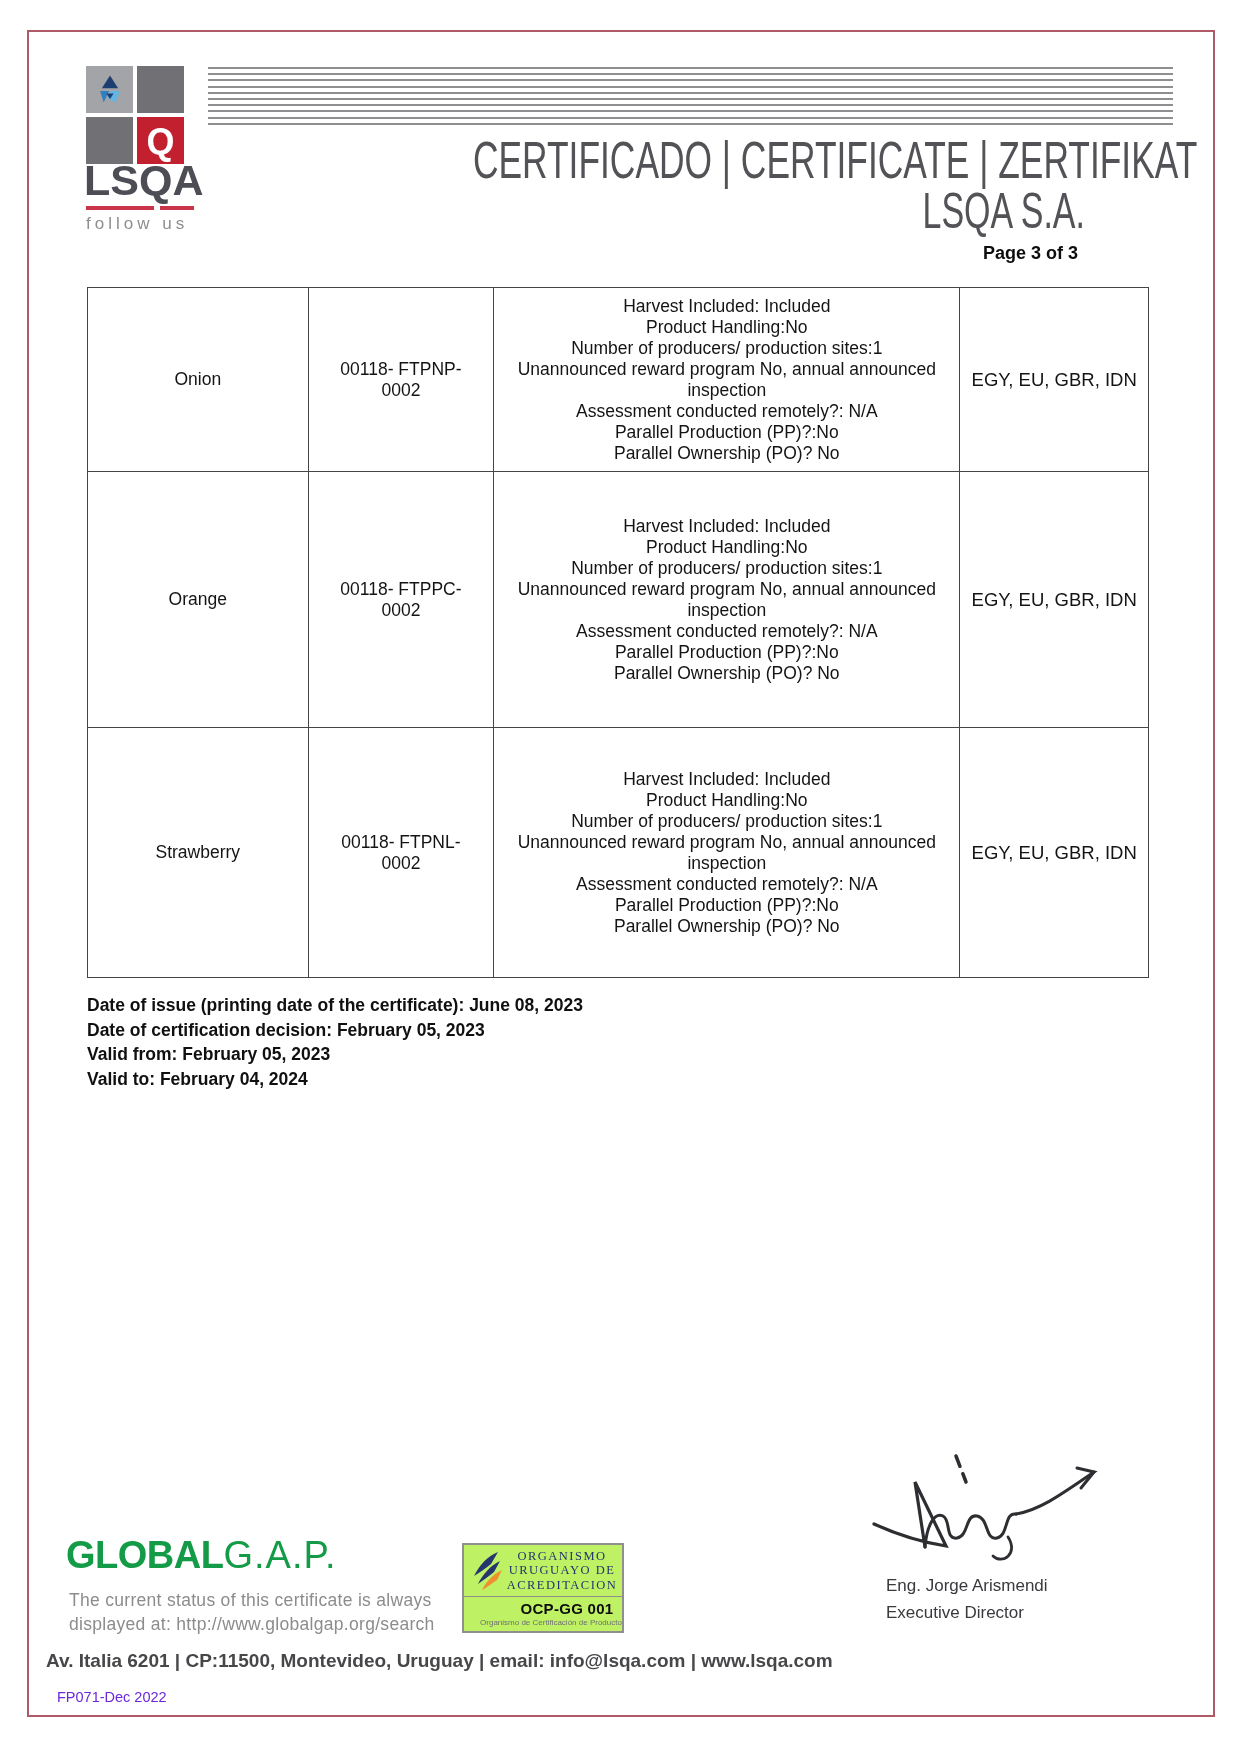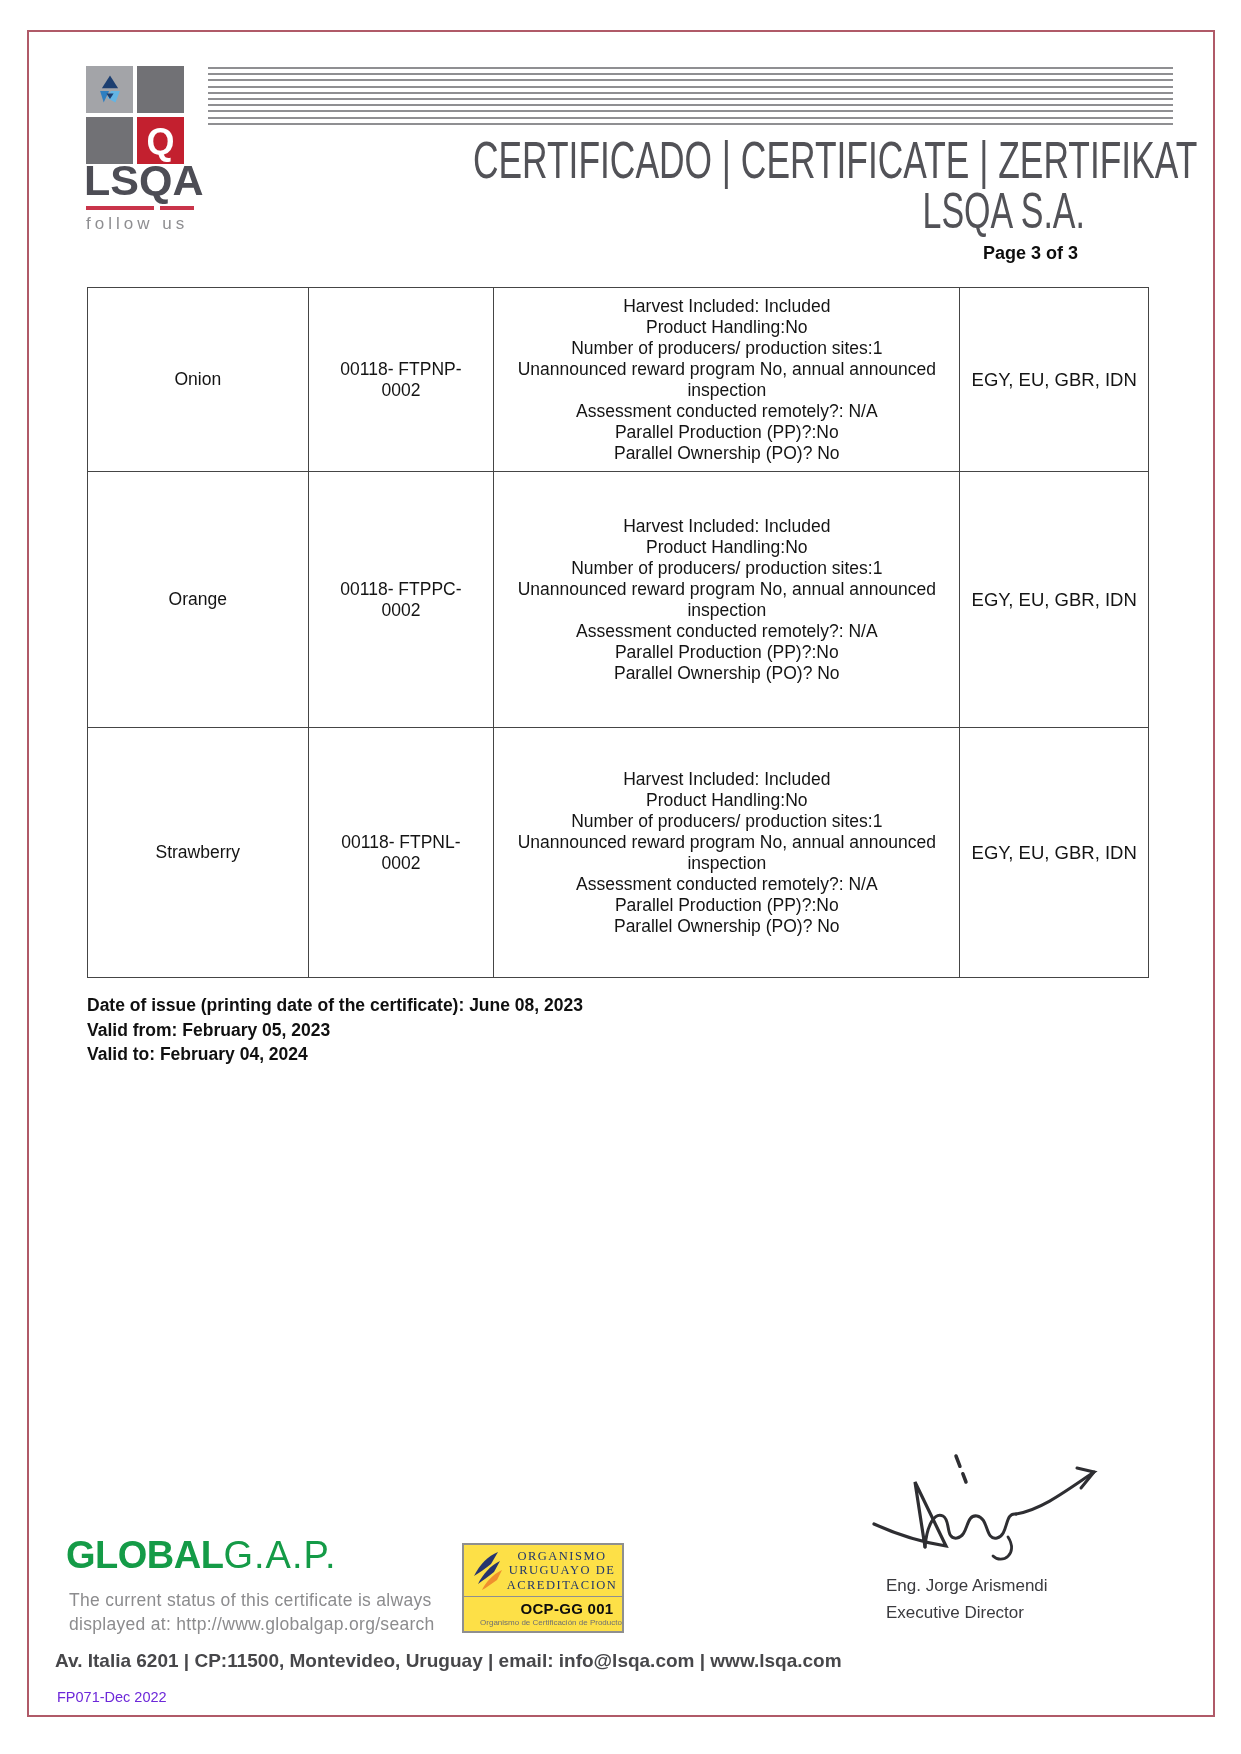--- a/index.html
+++ b/index.html
@@ -90,42 +90,42 @@
   .gg-bold { font-size:38px; font-weight:800; color:#149b47; letter-spacing:-0.5px; }
   .gg-light { font-size:38px; font-weight:400; color:#149b47; letter-spacing:1px; }
   .gg-note {
     position:absolute; left:69px; top:1588px;
     font-size:17.5px; color:#8c8c8e; line-height:24px; letter-spacing:0.3px;
   }
 
   
   .acc-badge {
     position:absolute; left:462px; top:1543px; width:162px; height:90px;
-    border:2px solid #8f8f8f; background:#fde047;
+    border:2px solid #8f8f8f; background:#bef264;
   }
   .acc-top { display:flex; align-items:center; height:52px; border-bottom:1.5px solid #8f8f8f; padding:3px 4px 3px 6px; }
   .acc-swoosh { width:36px; height:42px; flex:0 0 auto; }
   .acc-org {
     flex:1; text-align:center;
     font-family:"Liberation Serif", serif; font-size:12.5px; line-height:14.5px;
     color:#20356b; letter-spacing:1.5px; white-space:pre-line;
   }
   .acc-code { text-align:center; font-size:15px; font-weight:800; color:#0d0d0d; margin-top:3px; letter-spacing:0.3px;padding-left:48px; }
   .acc-sub { text-align:center; font-size:8px; color:#6f6f72; margin-top:1px;padding-left:16px; }
 
   
   .sig-draw { position:absolute; left:868px; top:1452px; width:236px; height:118px; }
   .sig-name {
     position:absolute; left:886px; top:1572px;
     font-size:17px; color:#3a3a3e; line-height:27px;
   }
 
   
   .footer-address {
-    position:absolute; left:55px; top:1650px;
+    position:absolute; left:46px; top:1650px;
     font-size:19px; font-weight:700; color:#47474a;
   }
   .footer-code {
     position:absolute; left:57px; top:1689px;
     font-size:14.5px; color:#6d28d9;
   }
 </style>
 </head>
 <body>
 
@@ -196,20 +196,21 @@
 inspection
 Assessment conducted remotely?: N/A
 Parallel Production (PP)?:No
 Parallel Ownership (PO)? No</div>
     <div class="t-cell c-countries">EGY, EU, GBR, IDN</div>
   </div>
 </div>
 
 <div class="dates">
   <div>Date of issue (printing date of the certificate): June 08, 2023</div>
+  <div>Date of certification decision: February 05, 2023</div>
   <div>Valid from: February 05, 2023</div>
   <div>Valid to: February 04, 2024</div>
 </div>
 
 <div class="gg-logo">
   <span class="gg-bold">GLOBAL</span><span class="gg-light">G.A.P.</span>
 </div>
 <div class="gg-note">
   <div>The current status of this certificate is always</div>
   <div>displayed at: http://www.globalgap.org/search</div>

